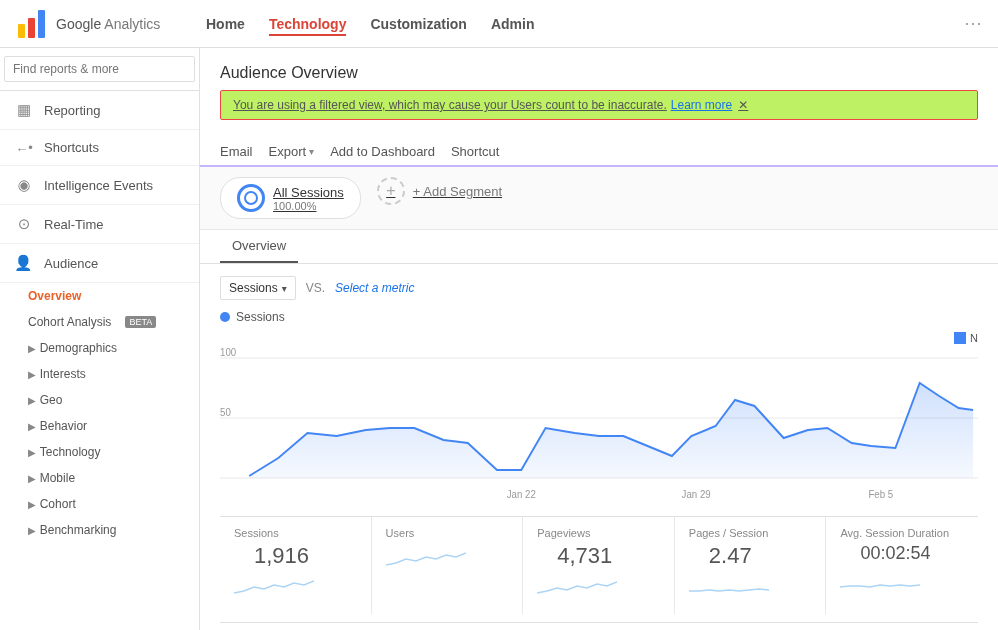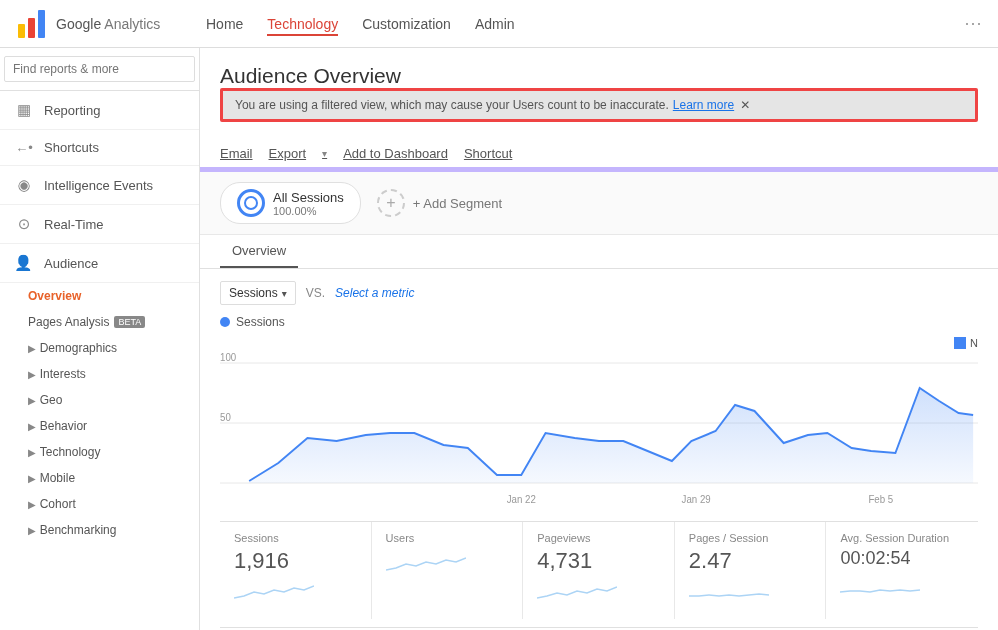--- a/index.html
+++ b/index.html
@@ -32,20 +32,21 @@
       align-items: center;
       gap: 24px;
       flex: 1;
     }
     .nav-link {
       font-size: 14px;
       color: #555;
       cursor: pointer;
       padding: 4px 0;
       text-decoration: none;
+      font-weight: bold;
     }
     .nav-link.active {
       color: #db4437;
       border-bottom: 2px solid #db4437;
       padding-bottom: 2px;
     }
     .header-dots {
       color: #999;
       font-size: 18px;
       cursor: pointer;
@@ -107,93 +108,94 @@
       margin-right: 4px;
       font-size: 10px;
       color: #888;
     }
     .beta-badge {
       font-size: 9px;
       background: #888;
       color: #fff;
       padding: 1px 4px;
       border-radius: 2px;
-      margin-left: 5px;
+      margin-left: 14px;
       text-transform: uppercase;
     }
 
     
     .main-content {
       flex: 1;
       background: #fff;
       overflow-y: auto;
       padding: 0;
     }
     .page-header {
       padding: 16px 20px 8px;
     }
     .page-title {
-      font-size: 21px;
+      font-size: 16px;
       font-weight: 300;
       color: #333;
-      margin-bottom: 0;
+      margin-bottom: 8px;
     }
     .filter-banner {
-      background: #e5e5e5;
-      border: 3px solid #ef4444;
+      background: #bef264;
+      border: 1px solid #ef4444;
       padding: 7px 12px;
       font-size: 12px;
       color: #555;
       display: flex;
       align-items: center;
       border-radius: 2px;
       margin-bottom: 10px;
+      text-decoration: underline;
     }
     .filter-banner .learn-more {
       color: #1a73e8;
       cursor: pointer;
       text-decoration: underline;
       margin-left: 4px;
     }
     .filter-banner .close-x {
       margin-left: 6px;
       cursor: pointer;
       color: #555;
       font-size: 12px;
     }
     .toolbar {
       display: flex;
       gap: 16px;
       padding: 6px 20px;
-      border-bottom: 5px solid #c4b5fd;
+      border-bottom: 2px solid #c4b5fd;
       font-size: 13px;
       color: #555;
-      text-decoration: underline;
     }
     .toolbar-btn {
       cursor: pointer;
       color: #555;
       font-size: 13px;
     }
     .toolbar-dropdown {
       display: flex;
       align-items: center;
-      gap: 16px;
+      gap: 3px;
       cursor: pointer;
     }
     .toolbar-dropdown .arrow { font-size: 10px; color: #888; }
 
     
     .segments-bar {
       display: flex;
-      align-items: center;
+      align-items: flex-start;
       padding: 10px 20px;
       gap: 16px;
       border-bottom: 1px solid #e8e8e8;
       background: #fafafa;
+      text-decoration: underline;
     }
     .segment-pill {
       display: flex;
       align-items: center;
       gap: 8px;
       background: #fff;
       border: 1px solid #e0e0e0;
       border-radius: 20px;
       padding: 6px 16px;
       cursor: pointer;
@@ -320,20 +322,21 @@
     .stat-label {
       font-size: 11px;
       color: #888;
       margin-bottom: 4px;
     }
     .stat-value {
       font-size: 22px;
       font-weight: 300;
       color: #555;
       margin-bottom: 4px;
+      margin-left: 20px;
     }
     .stat-sparkline {
       height: 28px;
     }
 
     
     .n-legend {
       position: absolute;
       top: 4px;
       right: 0;
@@ -400,21 +403,21 @@
     </div>
     <div class="sidebar-item" style="font-weight:500;">
       <span class="icon">👤</span>
       <span>Audience</span>
     </div>
 
     <div class="sidebar-sub-item active">
       <span>Overview</span>
     </div>
     <div class="sidebar-sub-item">
-      <span>Pages Analysis</span>
+      <span>Cohort Analysis</span>
       <span class="beta-badge">BETA</span>
     </div>
     <div class="sidebar-sub-item">
       <span class="arrow">▶</span>
       <span>Demographics</span>
     </div>
     <div class="sidebar-sub-item">
       <span class="arrow">▶</span>
       <span>Interests</span>
     </div>

